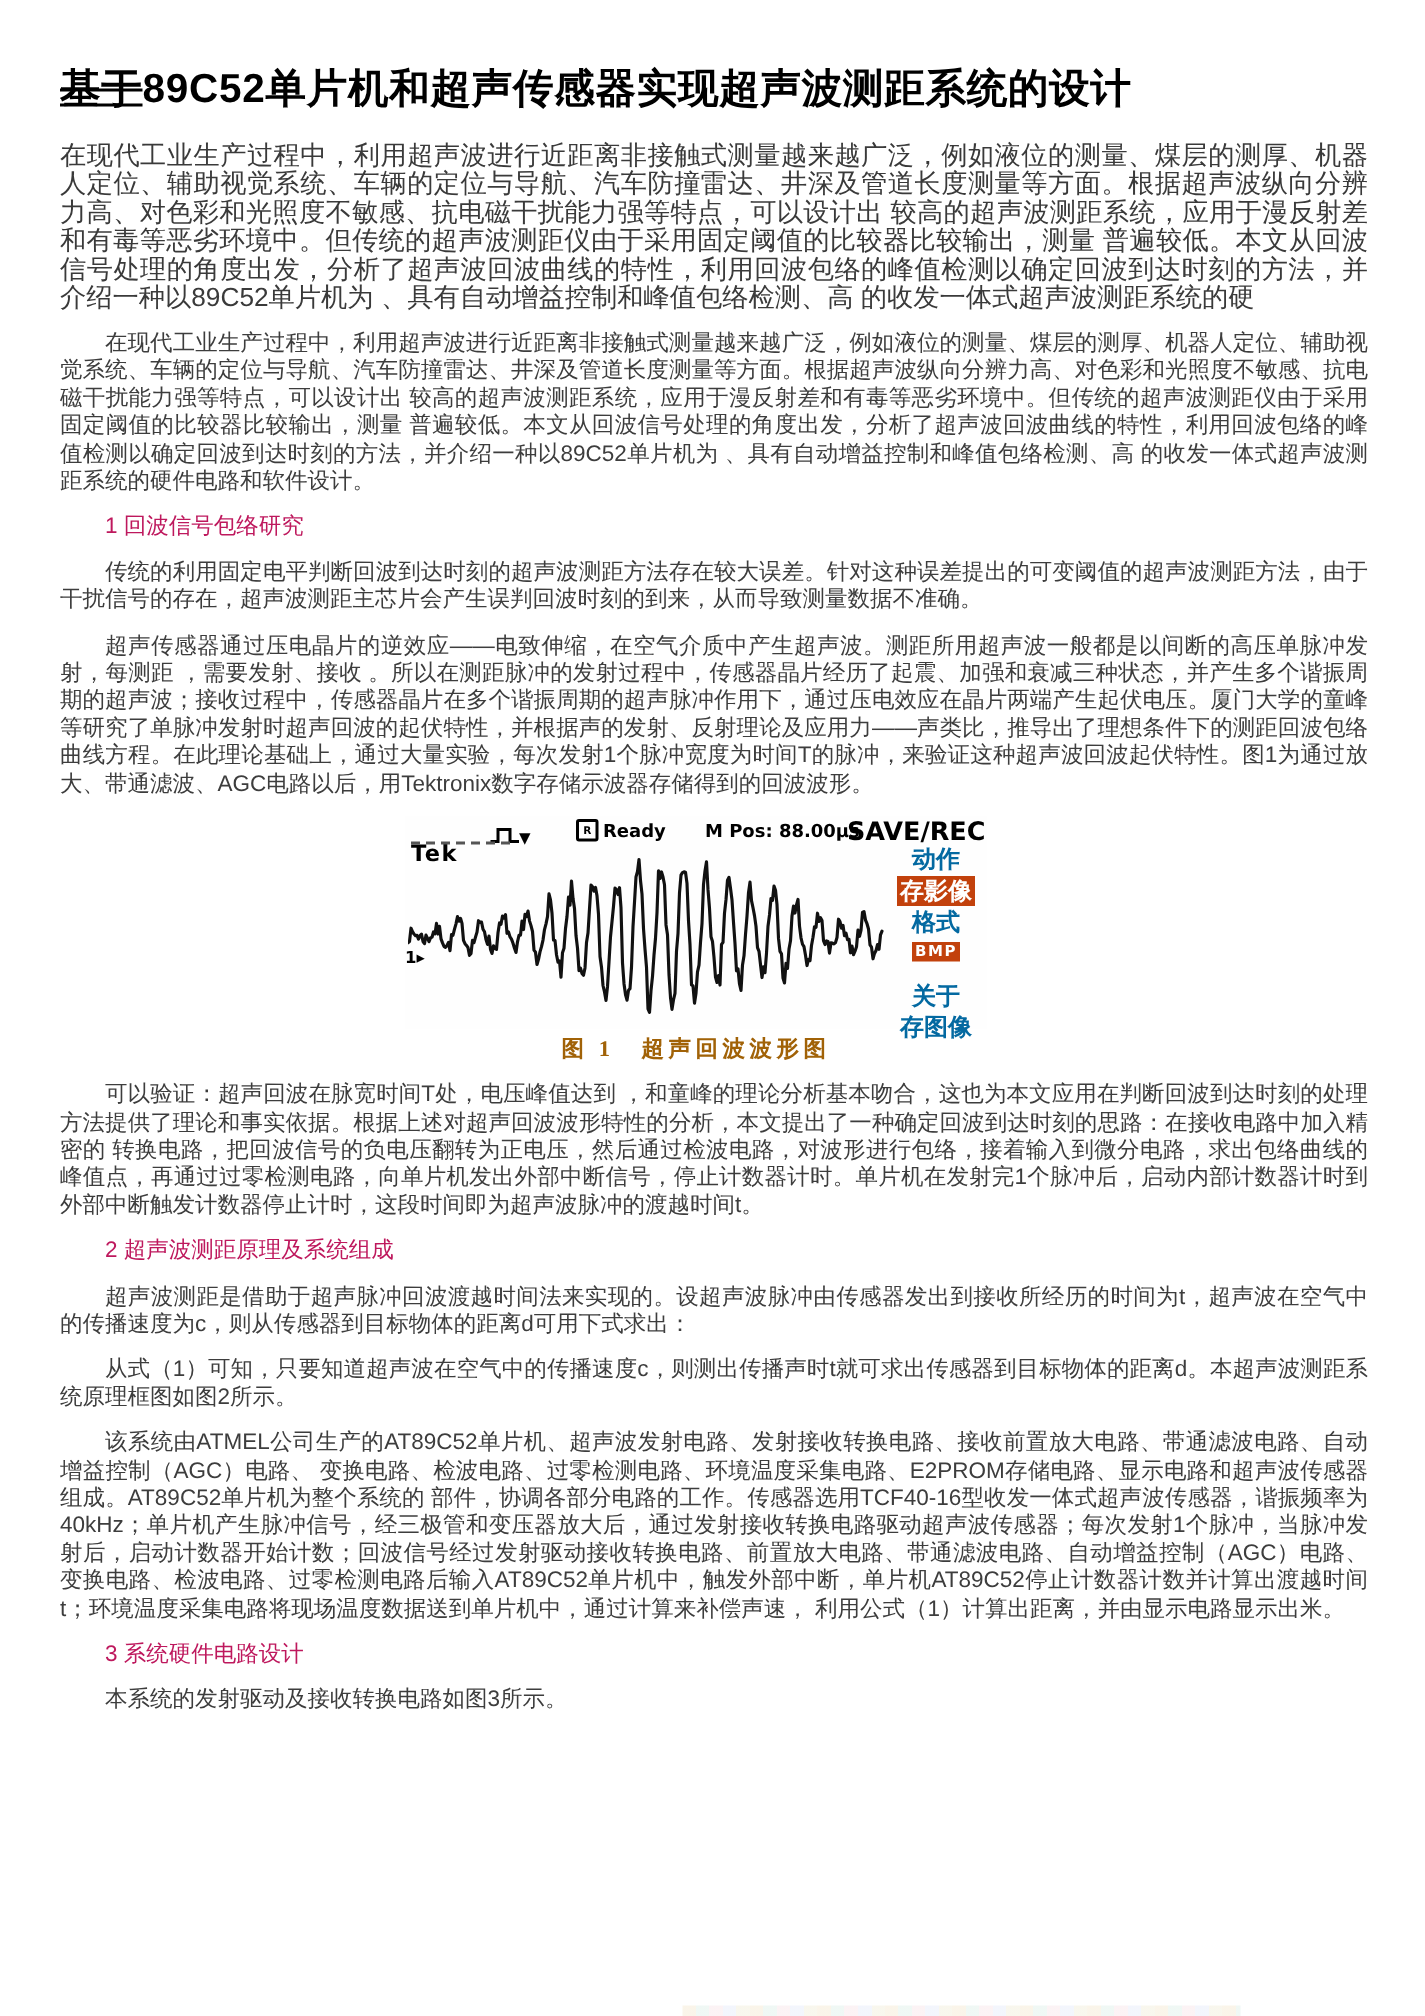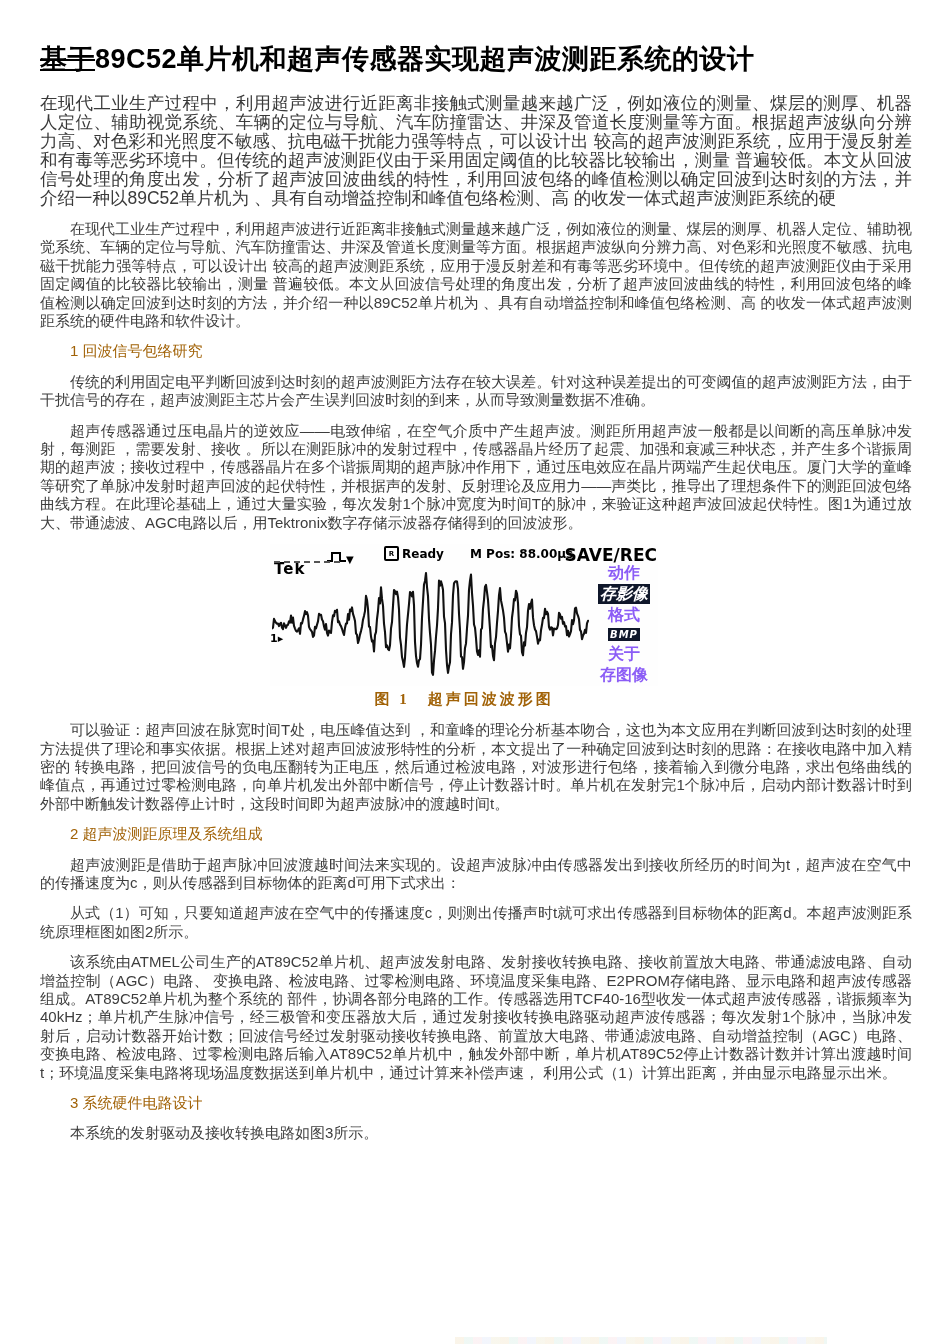--- a/index.html
+++ b/index.html
@@ -15,41 +15,41 @@
   .struck{text-decoration-line:underline line-through;text-decoration-thickness:2px;}
   .lead{
     margin:18px 0 0 0;font-size:17.5px;line-height:19px;text-align:justify;
     color:#3a3a3a;
   }
   .para{
     margin:12px 0 0 0;font-size:15px;line-height:18.4px;text-align:justify;
     text-indent:2em;color:#3d3d3d;
   }
   .heading{
-    margin:12px 0 0 0;font-size:15px;line-height:18.4px;text-indent:2em;color:#a16207;
+    margin:12px 0 0 0;font-size:15px;line-height:18.4px;text-indent:2em;color:#be185d;
   }
   
   .figure1{margin:12px 0 0 230px;width:388px;}
   .scope{
     position:relative;width:388px;height:142px;background:#fefefe;color:#000;
     font-family:"DejaVu Sans",sans-serif;
   }
   .tek-logo{position:absolute;left:4px;top:16px;font-size:15px;font-weight:bold;letter-spacing:1px;}
   .pulse-icon{position:absolute;left:56px;top:4px;}
   .header-dashes{position:absolute;left:4px;top:17px;width:66px;border-top:2px dashed #555;}
   .trigger-arrow{position:absolute;left:76px;top:10px;font-size:10px;color:#000;}
   .ready-wrap{position:absolute;left:114px;top:2px;display:flex;align-items:center;gap:3px;}
   .ready-box{width:11px;height:11px;border:2px solid #000;border-radius:2px;display:inline-flex;align-items:center;justify-content:center;font-size:7px;font-weight:bold;}
   .ready-label{font-size:12px;font-weight:bold;text-align:center;}
   .mpos{position:absolute;left:200px;top:3px;font-size:12px;font-weight:bold;}
   .saverec{position:absolute;right:1px;top:1px;font-size:17px;font-weight:bold;letter-spacing:0px;}
   .scope-menu{position:absolute;right:0px;top:19px;width:68px;text-align:center;}
-  .menu-item{font-size:16px;line-height:20px;font-weight:bold;color:#8b5cf6;margin:0 auto 1px auto;width:fit-content;padding:0 2px;}
-  .menu-item.inverted{background:#0f172a;color:#fff;font-style:italic;}
-  .menu-item.small{font-size:10px;line-height:13px;letter-spacing:1px;margin-top:3px;margin-bottom:3px;}
+  .menu-item{font-size:16px;line-height:20px;font-weight:bold;color:#0369a1;margin:0 auto 1px auto;width:fit-content;padding:0 2px;}
+  .menu-item.inverted{background:#c2410c;color:#fff;}
+  .menu-item.small{font-size:10px;line-height:13px;letter-spacing:1px;margin-top:3px;margin-bottom:13px;}
   .channel-marker{position:absolute;left:0px;top:88px;font-size:11px;font-weight:bold;color:#000;}
   .wave-svg{position:absolute;left:2px;top:22px;}
   .fig-caption{
     margin:4px 0 0 0;text-align:center;font-family:"Liberation Serif","DejaVu Serif",serif;
     font-weight:bold;font-size:15px;letter-spacing:3px;color:#a16207;
   }
   
   .next-figure-sliver{
     position:absolute;left:455px;top:1337px;width:372px;height:7px;opacity:0.55;
     background:repeating-linear-gradient(90deg,

